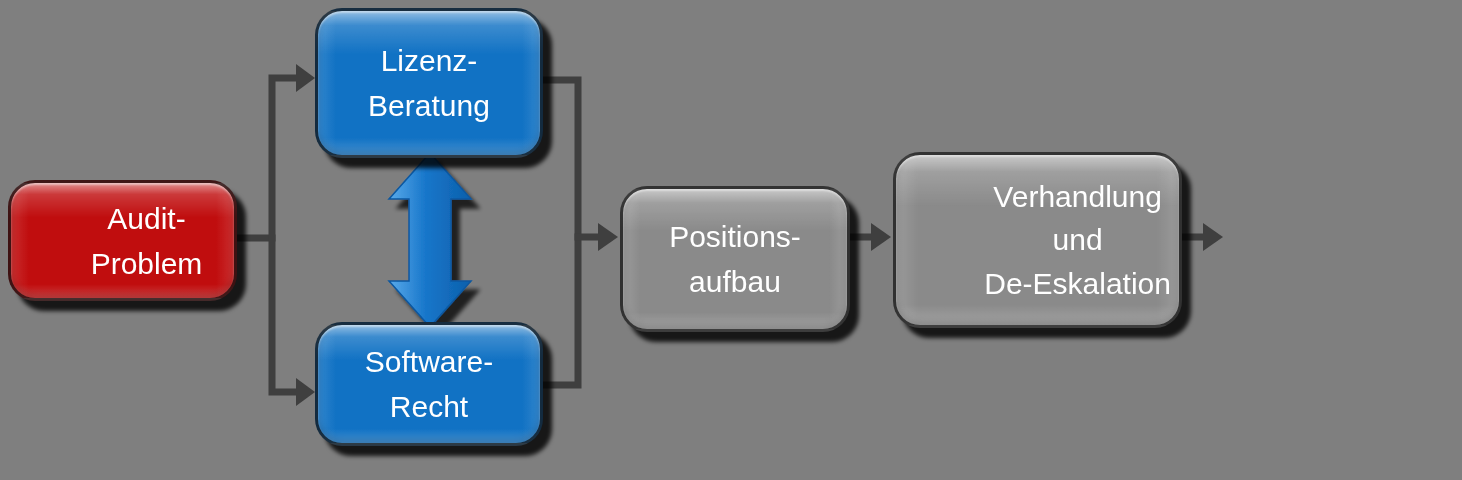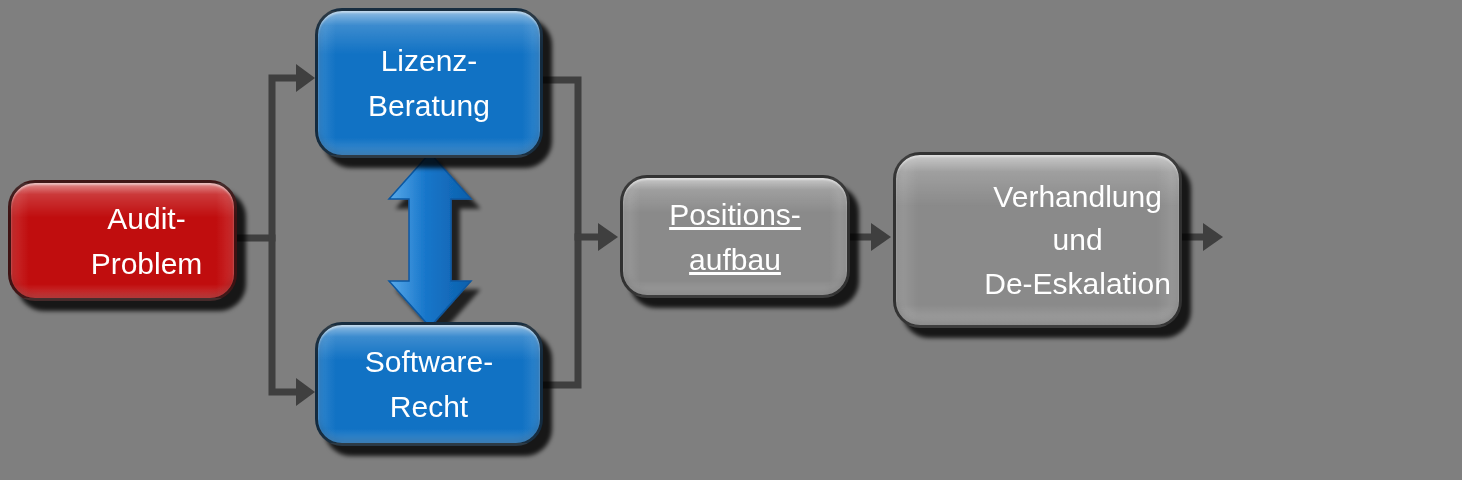--- a/index.html
+++ b/index.html
@@ -58,21 +58,21 @@
       inset 0 -3px 7px rgba(0, 0, 0, 0.18);
   }
   .node .label {
     white-space: pre-line;
     padding: 0 8px;
   }
   
   #node-audit      { left: 8px;    top: 180px; width: 229px; height: 121px; padding-left: 48px; }
   #node-lizenz     { left: 315px;  top: 8px;   width: 228px; height: 150px; }
   #node-software   { left: 315px;  top: 322px; width: 228px; height: 124px; }
-  #node-positionen { left: 620px;  top: 175px; width: 230px; height: 123px; text-decoration: underline; }
+  #node-positionen { left: 620px;  top: 186px; width: 230px; height: 146px; }
   #node-verhandl   { left: 893px;  top: 152px; width: 289px; height: 176px; line-height: 1.45; justify-content: flex-end; }
   #node-loesung    { left: 1225px; top: 180px; width: 232px; height: 118px; }
 </style>
 </head>
 <body>
 
 <div class="canvas">
 
   <svg class="overlay" viewBox="0 0 1462 480" aria-hidden="true">
     <defs>

